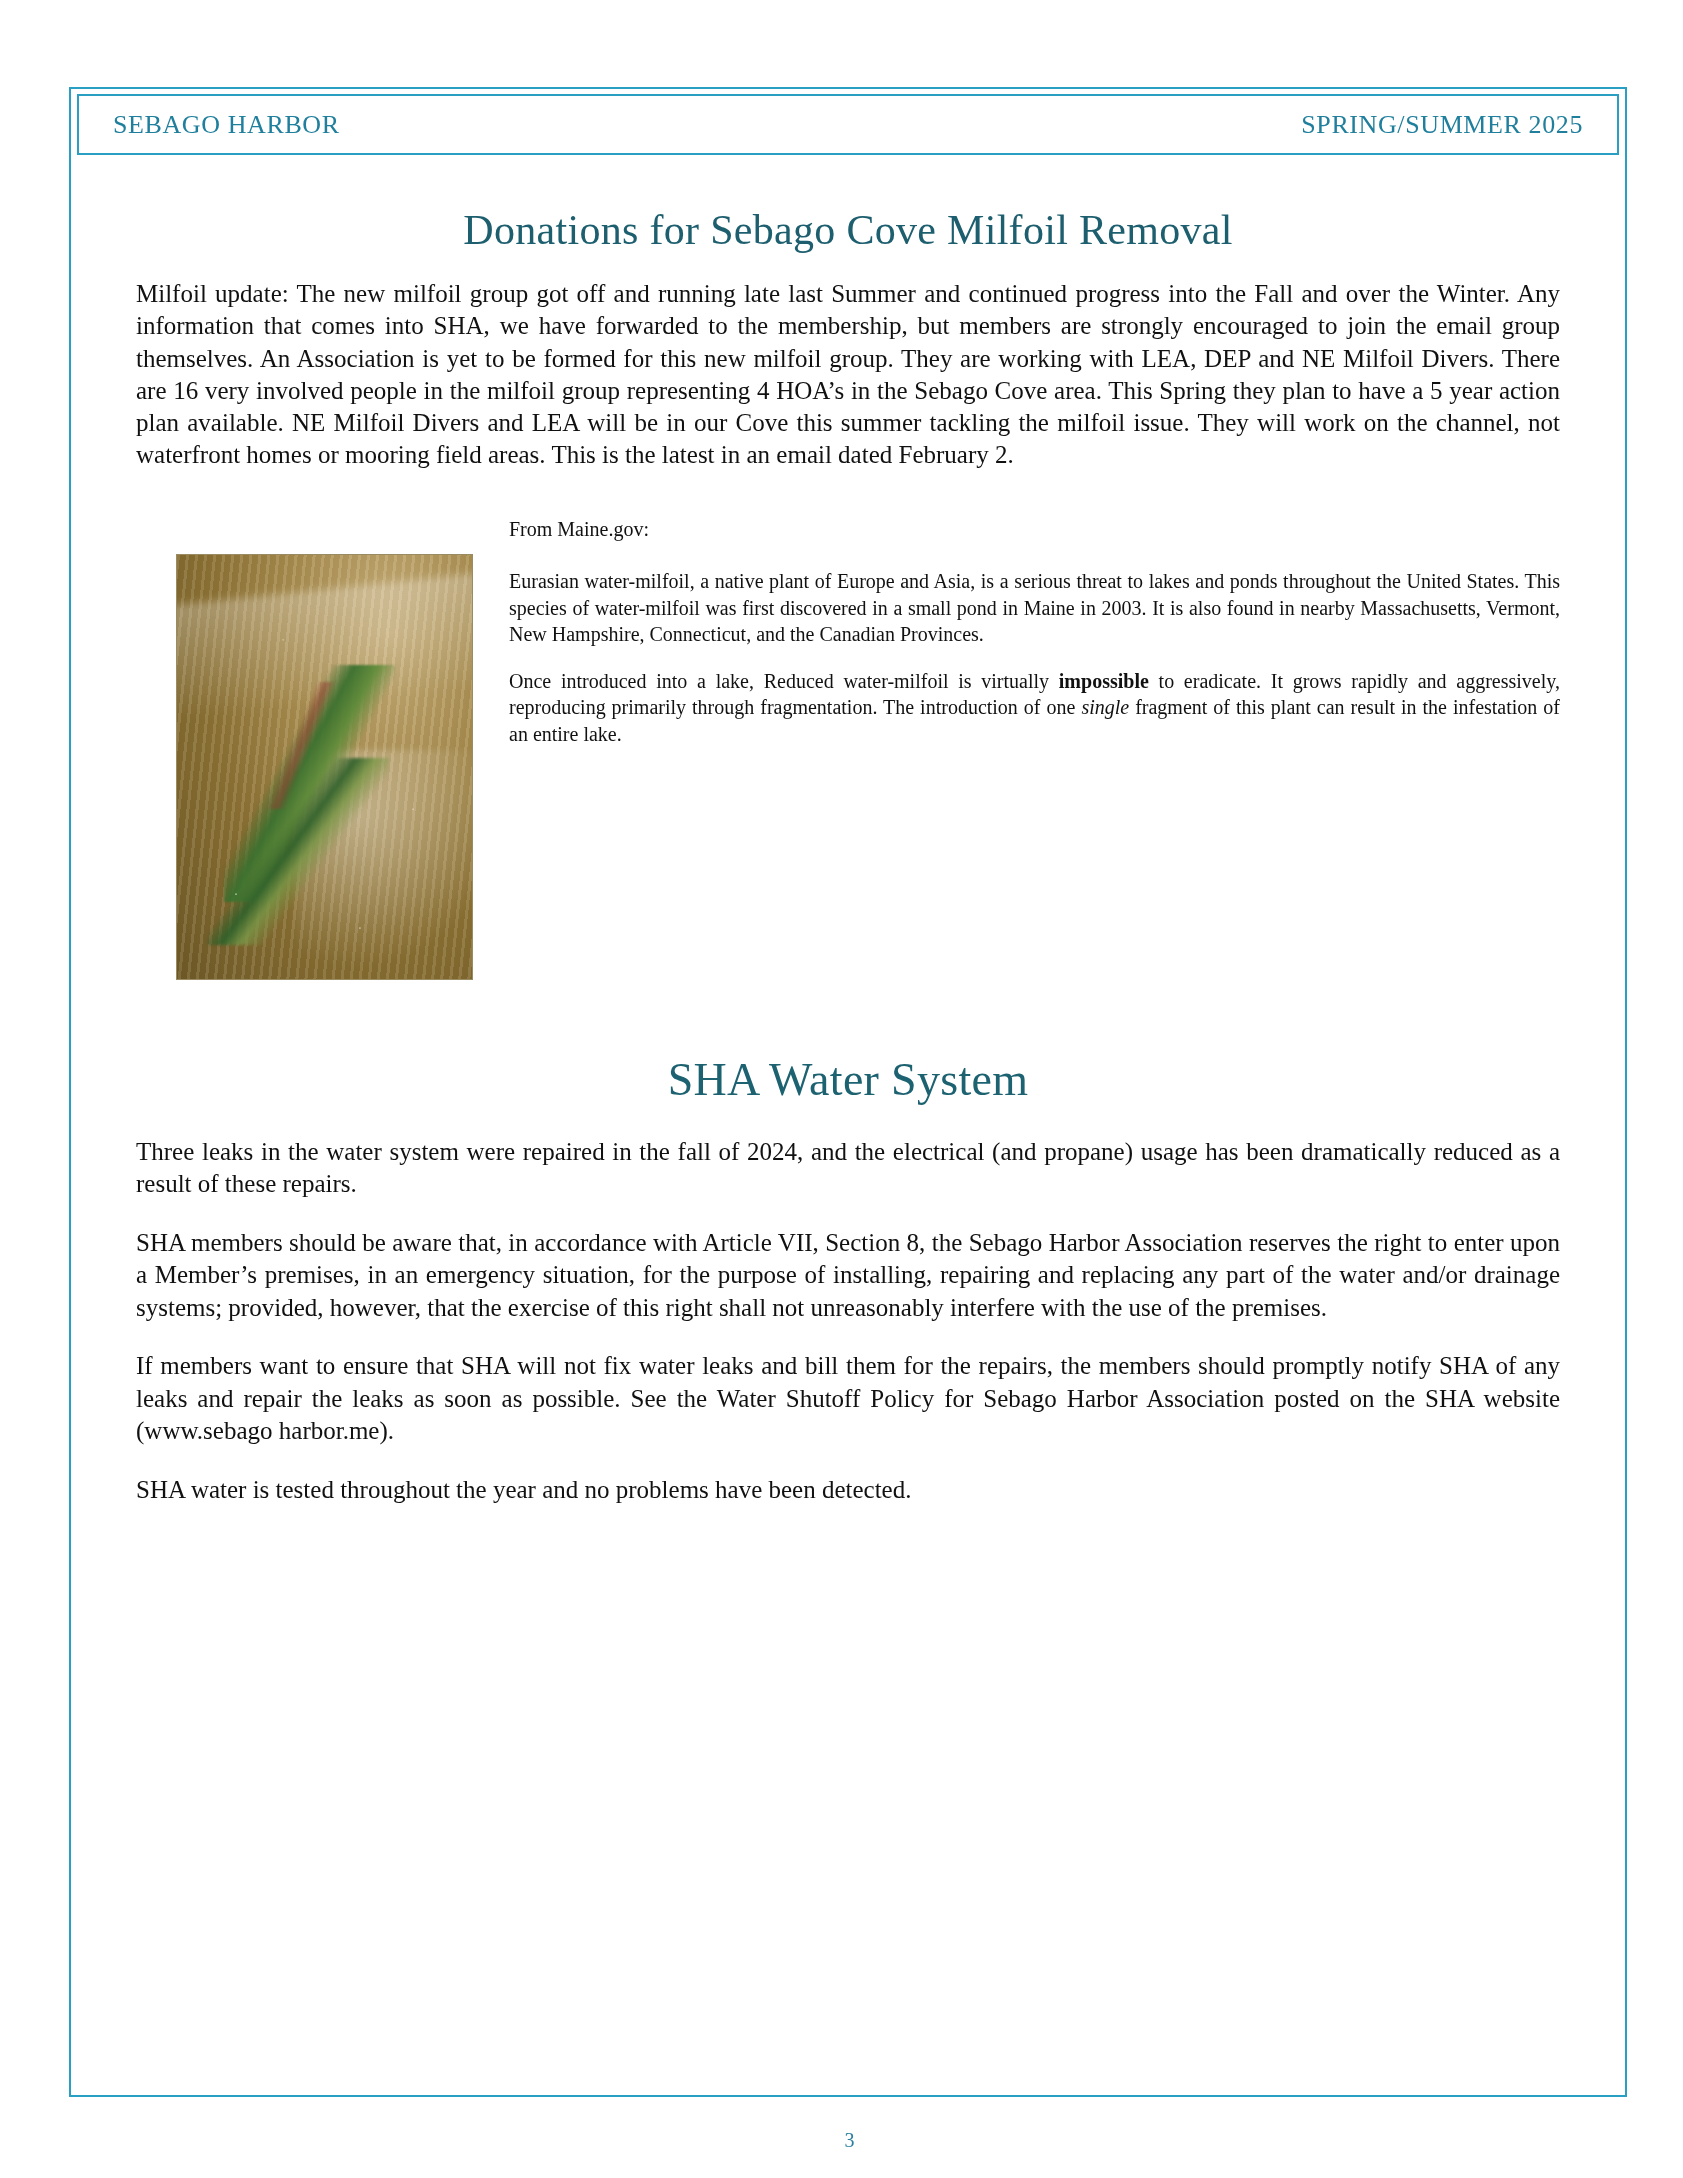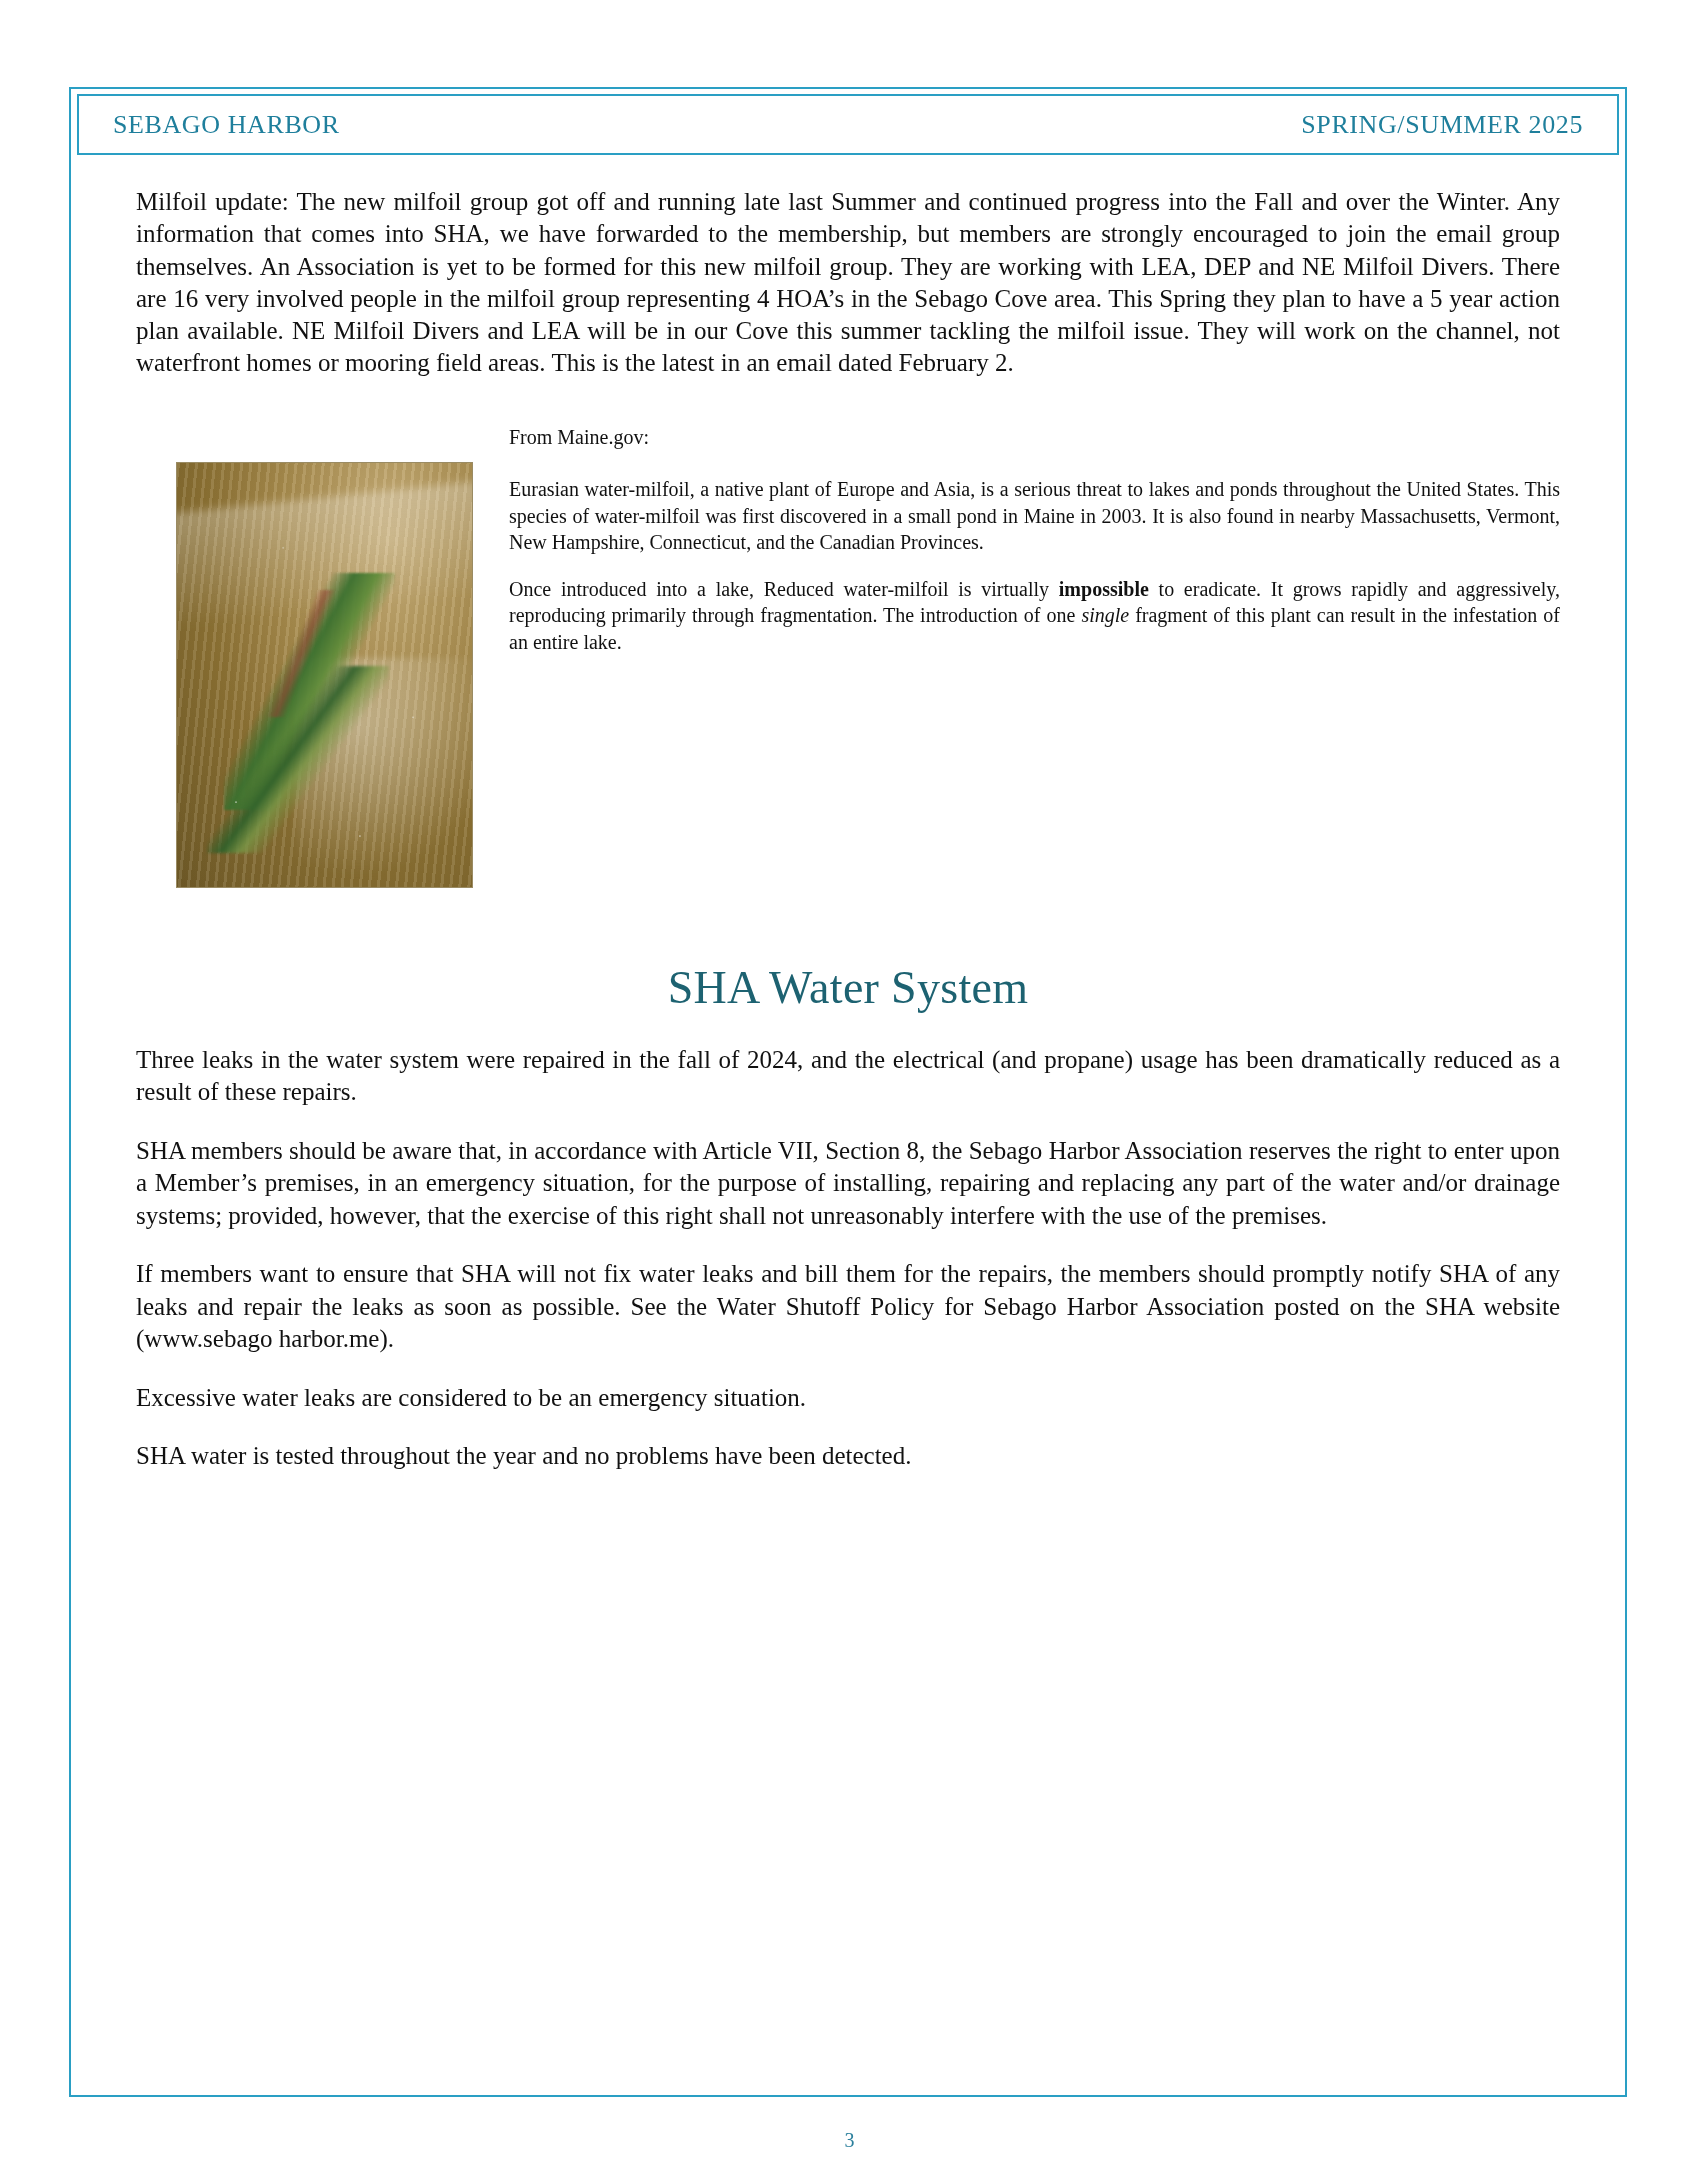--- a/index.html
+++ b/index.html
@@ -217,20 +217,21 @@
 
   <div class="header-band">
     <div class="header-inner">
       <div class="header-left">SEBAGO HARBOR</div>
       <div class="header-right">SPRING/SUMMER 2025</div>
     </div>
   </div>
 
   <div class="content">
 
+    <h1 class="title">Donations for Sebago Cove Milfoil Removal</h1>
 
     <p class="body-text">Milfoil update:  The new milfoil group got off and running late last Summer and continued progress into the Fall and over the Winter.  Any information that comes into SHA, we have forwarded to the membership, but members are strongly encouraged to join the email group themselves.  An Association is yet to be formed for this new milfoil group.  They are working with LEA, DEP and NE Milfoil Divers.  There are 16 very involved people in the milfoil group representing 4 HOA’s in the Sebago Cove area.  This Spring they plan to have a 5 year action plan available.  NE Milfoil Divers and LEA will be in our Cove this summer tackling the milfoil issue.  They will work on the channel, not waterfront homes or mooring field areas.  This is the latest in an email dated February 2.</p>
 
     <div class="flow-section">
 
       <div class="photo">
         <div class="water"></div>
         <div class="sheen"></div>
         <div class="sheen2"></div>
         <div class="weed"></div>
@@ -247,21 +248,20 @@
 
 
     </div>
 
     <div class="water-section">
       <h1 class="title2">SHA Water System</h1>
 
       <p class="body-text">Three leaks in the water system were repaired in the fall of 2024, and the electrical (and propane) usage has been dramatically reduced as a result of these repairs.</p>
       <p class="body-text">SHA members should be aware that, in accordance with Article VII, Section 8, the Sebago Harbor Association reserves the right to enter upon a Member’s premises, in an emergency situation, for the purpose of installing, repairing and replacing any part of the water and/or drainage systems; provided, however, that the exercise of this right shall not unreasonably interfere with the use of the premises.</p>
       <p class="body-text">If members want to ensure that SHA will not fix water leaks and bill them for the repairs, the members should promptly notify SHA of any leaks and repair the leaks as soon as possible. See the Water Shutoff Policy for Sebago Harbor Association posted on the SHA website (www.sebago harbor.me).</p>
-      <p class="body-text">Excessive water leaks are considered to be an emergency situation.</p>
       <p class="body-text">SHA water is tested throughout the year and no problems have been detected.</p>
     </div>
 
   </div>
 
   <div class="page-number">3</div>
 
 </div>
 
 

